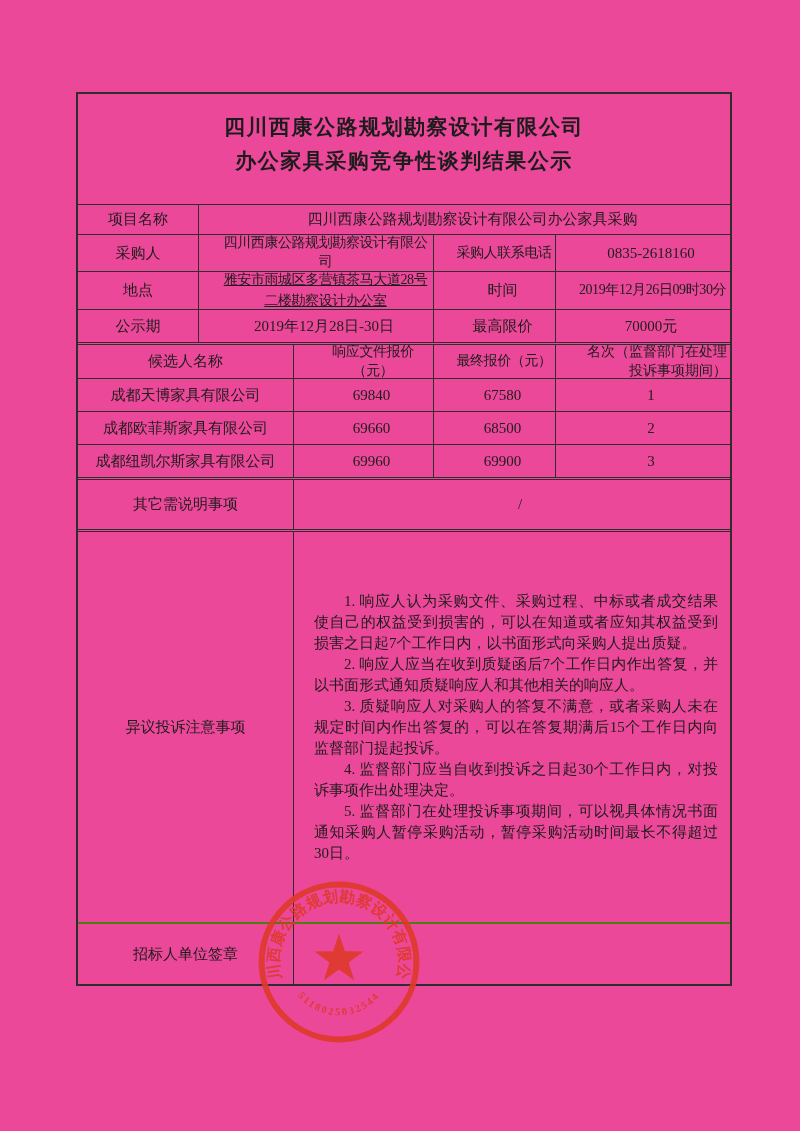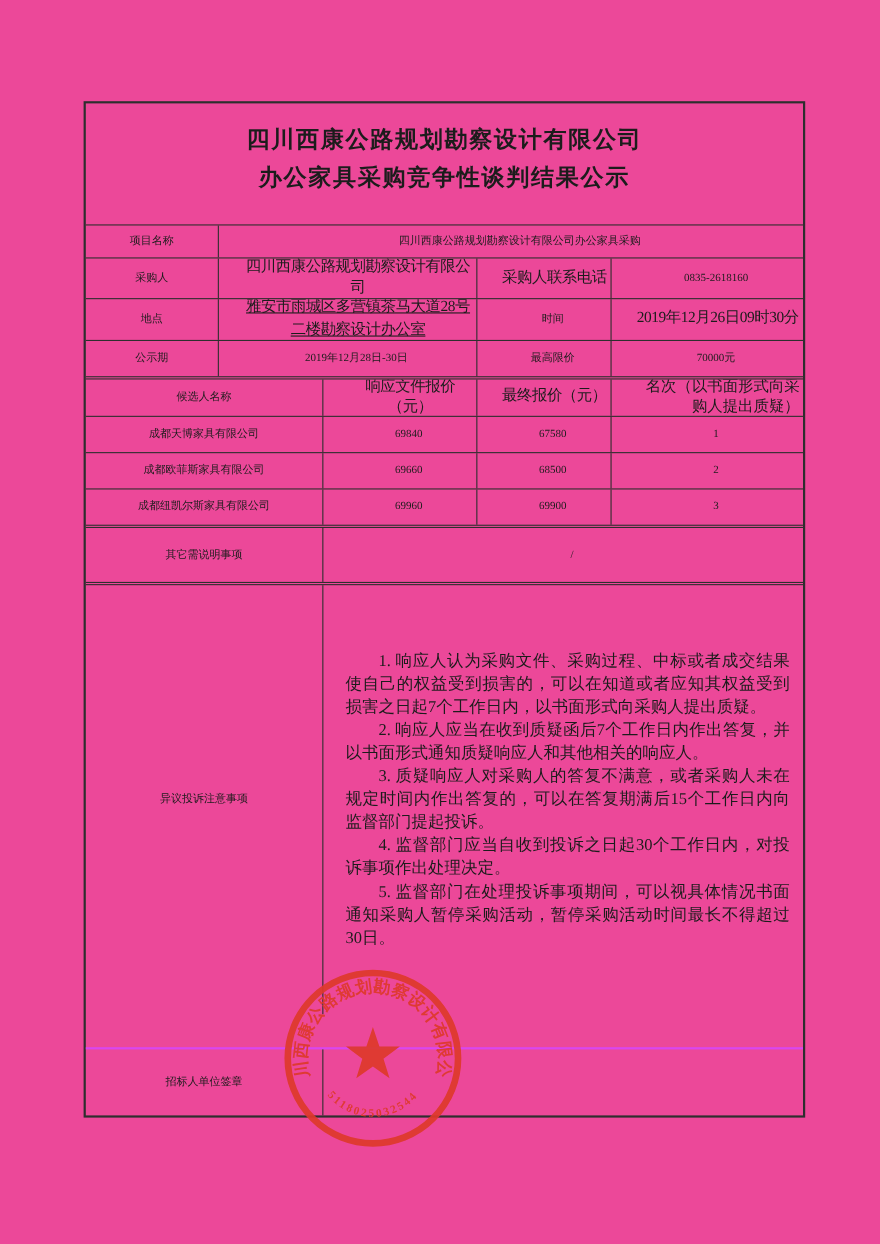--- a/index.html
+++ b/index.html
@@ -19,25 +19,25 @@
   .doc-table {
     position: absolute;
     left: 76px; top: 92px;
     width: 656px;
     border: 2px solid #2e2e2e;
     background: transparent;
   }
   .row { display: flex; align-items: stretch; }
   .row + .row { border-top: 1px solid #2e2e2e; }
   .row.dbl { border-top: 3px double #2e2e2e; }
-  .row.thick { border-top: 2px solid #d946ef; margin-top: 30px; }
+  .row.thick { border-top: 2px solid #4d7c0f; }
   .cell {
     display: flex; align-items: center; justify-content: center;
     text-align: center;
-    font-size: 10px;
+    font-size: 15px;
     line-height: 1.35;
     padding: 2px 4px;
     overflow: hidden;
   }
   .cell + .cell { border-left: 1px solid #2e2e2e; padding-left: 20px; }
   .c1   { width: 120px; }
   .c3   { width: 140px; }
   .c4   { width: 122px; }
   .c5   { flex: 1; }
   .c12  { width: 215px; }
@@ -123,21 +123,21 @@
       <div class="cell c1">公示期</div>
       <div class="cell c23">2019年12月28日-30日</div>
       <div class="cell c4">最高限价</div>
       <div class="cell c5">70000元</div>
     </div>
 
     <div class="row h-header dbl">
       <div class="cell c12">候选人名称</div>
       <div class="cell c3 small-fit">响应文件报价（元）</div>
       <div class="cell c4 small-fit">最终报价（元）</div>
-      <div class="cell c5 rank-header">名次（以书面形式向采购人提出质疑）</div>
+      <div class="cell c5 rank-header">名次（监督部门在处理投诉事项期间）</div>
     </div>
 
     <div class="row h-cand">
       <div class="cell c12">成都天博家具有限公司</div>
       <div class="cell c3">69840</div>
       <div class="cell c4">67580</div>
       <div class="cell c5">1</div>
     </div>
 
     <div class="row h-cand">

